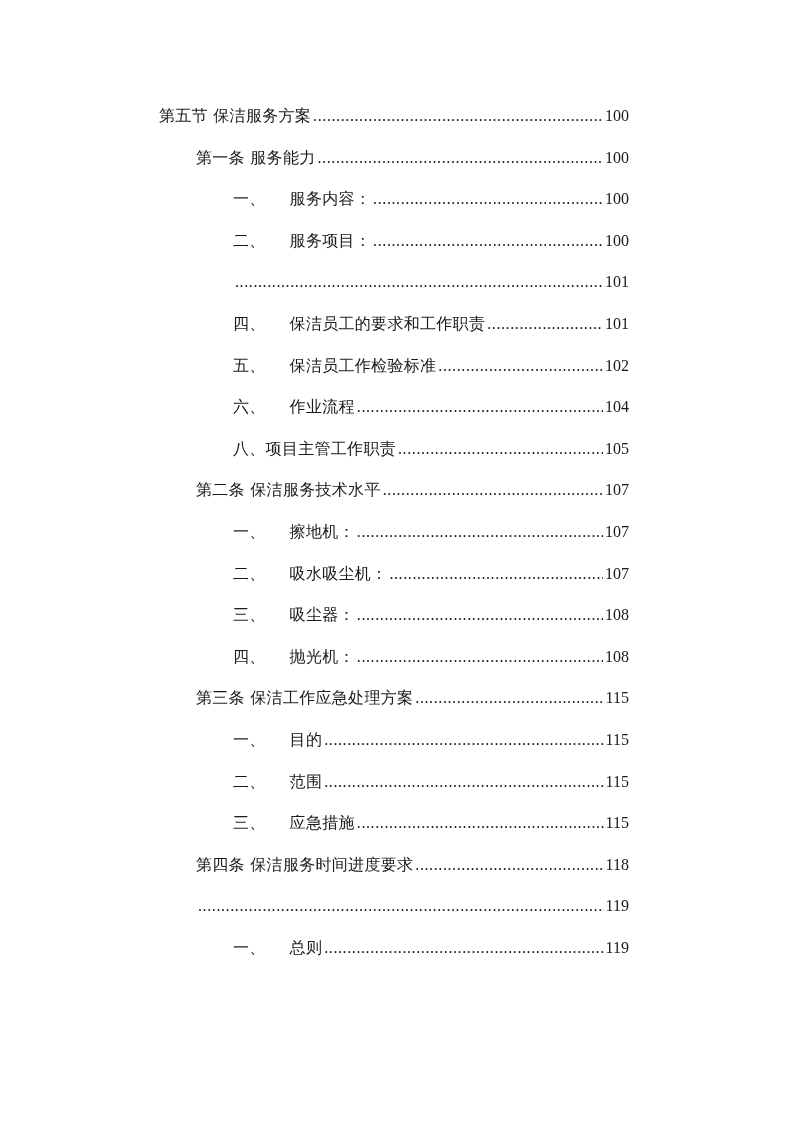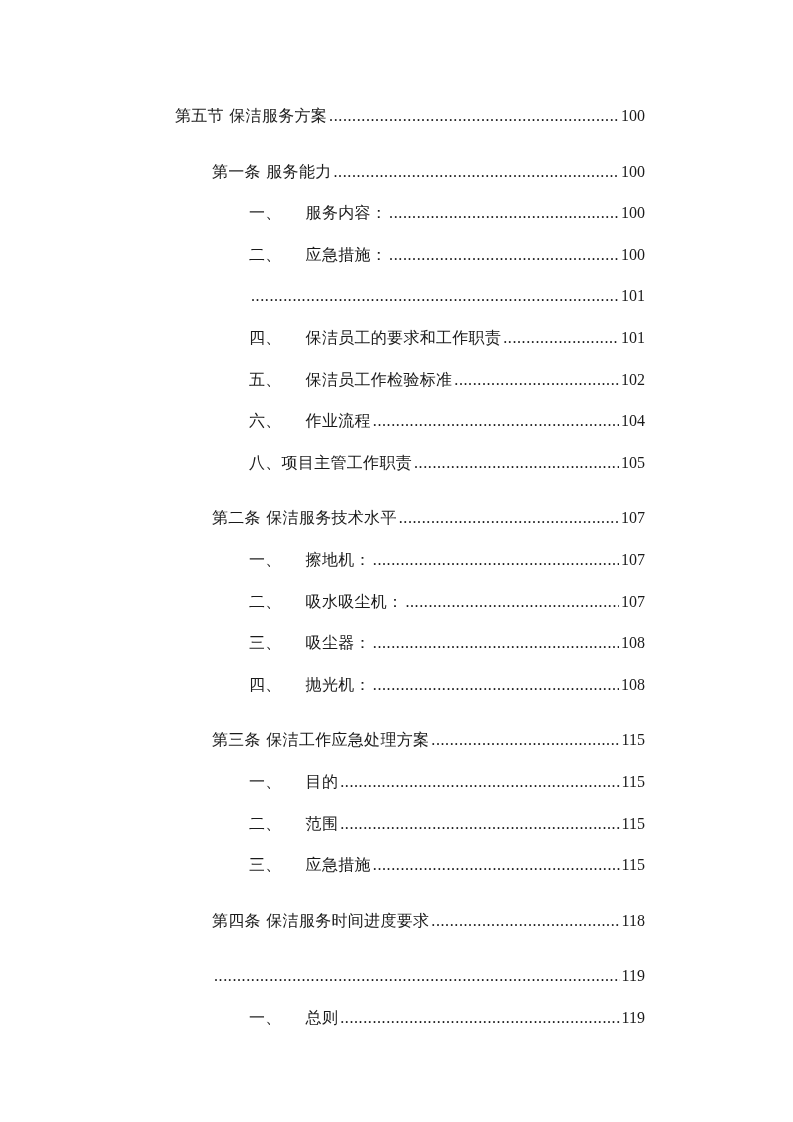--- a/index.html
+++ b/index.html
@@ -10,36 +10,36 @@
     body {
       width: 793px;
       height: 1122px;
       position: relative;
       overflow: hidden;
       font-family: "DejaVu Serif", "Liberation Serif", serif;
       color: #1a1a1a;
     }
     .toc {
       position: absolute;
-      left: 16px;
+      left: 0;
       top: 104px;
       width: 748px;
     }
     .toc-row {
       position: relative;
       height: 41.6px;
       display: flex;
       align-items: flex-start;
       box-sizing: border-box;
       padding-right: 119px;
       text-decoration: none;
       color: inherit;
     }
     .toc-row.level-0 { padding-left: 159px; }
-    .toc-row.level-1 { padding-left: 196px; margin-top: 14px; }
+    .toc-row.level-1 { padding-left: 196px; }
     .toc-row.level-2 { padding-left: 233px; }
     .toc-label {
       font-size: 16px;
       line-height: 24px;
       white-space: pre;
       flex: 0 0 auto;
       letter-spacing: 0.3px;
     }
     .toc-gap {
       display: inline-block;
@@ -83,21 +83,21 @@
     <span class="toc-page">100</span>
   </a>
 
   <a class="toc-row level-2">
     <span class="toc-label"><span>一、</span><span class="toc-gap"></span><span>服务内容：</span></span>
     <span class="toc-leader"></span>
     <span class="toc-page">100</span>
   </a>
 
   <a class="toc-row level-2">
-    <span class="toc-label"><span>二、</span><span class="toc-gap"></span><span>应急措施：</span></span>
+    <span class="toc-label"><span>二、</span><span class="toc-gap"></span><span>服务项目：</span></span>
     <span class="toc-leader"></span>
     <span class="toc-page">100</span>
   </a>
 
   <a class="toc-row level-2">
     <span class="toc-leader"></span>
     <span class="toc-page">101</span>
   </a>
 
   <a class="toc-row level-2">

